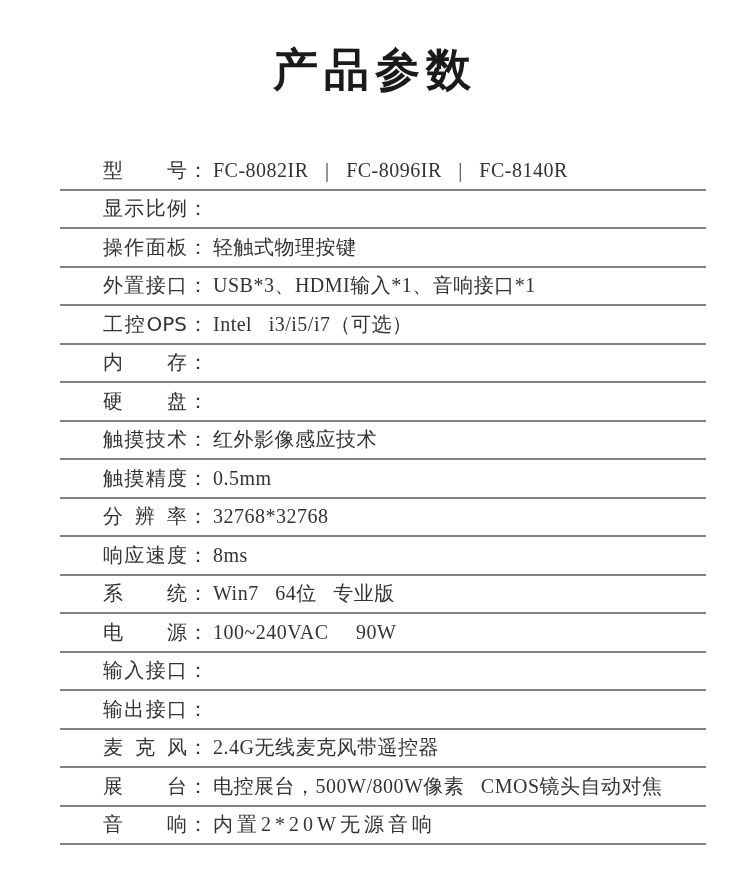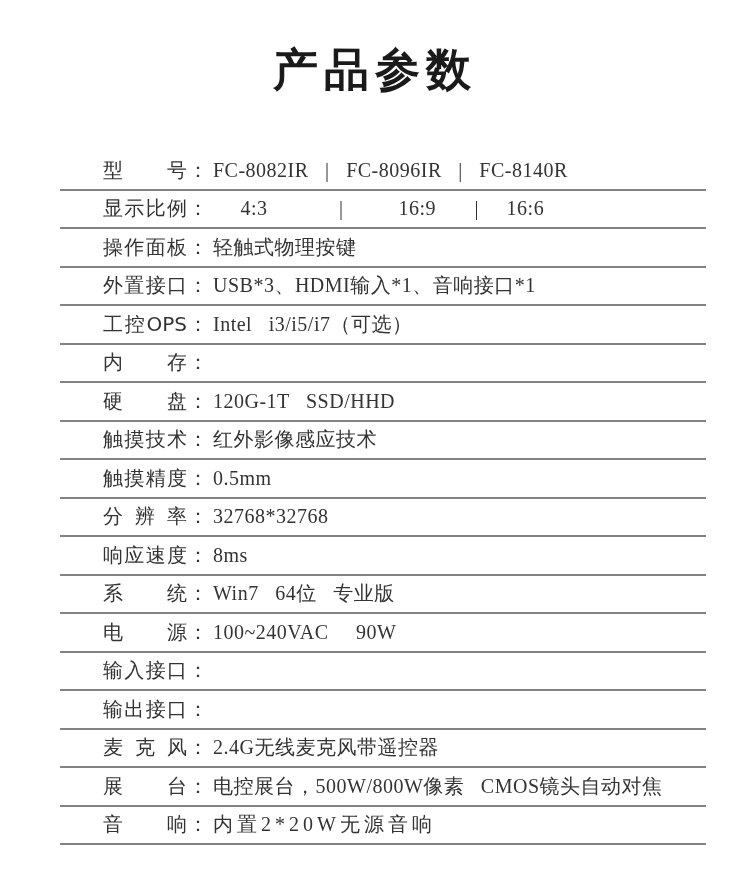--- a/index.html
+++ b/index.html
@@ -77,21 +77,20 @@
 
     <div class="row">
       <span class="lbl">型号</span>
       <span class="colon">：</span>
       <span class="val">FC-8082IR   |   FC-8096IR   |   FC-8140R</span>
     </div>
 
     <div class="row">
       <span class="lbl">显示比例</span>
       <span class="colon">：</span>
-      <span class="val">     4:3             |          16:9       |     16:6</span>
     </div>
 
     <div class="row">
       <span class="lbl">操作面板</span>
       <span class="colon">：</span>
       <span class="val">轻触式物理按键</span>
     </div>
 
     <div class="row">
       <span class="lbl">外置接口</span>
@@ -106,21 +105,20 @@
     </div>
 
     <div class="row">
       <span class="lbl">内存</span>
       <span class="colon">：</span>
     </div>
 
     <div class="row">
       <span class="lbl">硬盘</span>
       <span class="colon">：</span>
-      <span class="val">120G-1T   SSD/HHD</span>
     </div>
 
     <div class="row">
       <span class="lbl">触摸技术</span>
       <span class="colon">：</span>
       <span class="val">红外影像感应技术</span>
     </div>
 
     <div class="row">
       <span class="lbl">触摸精度</span>

